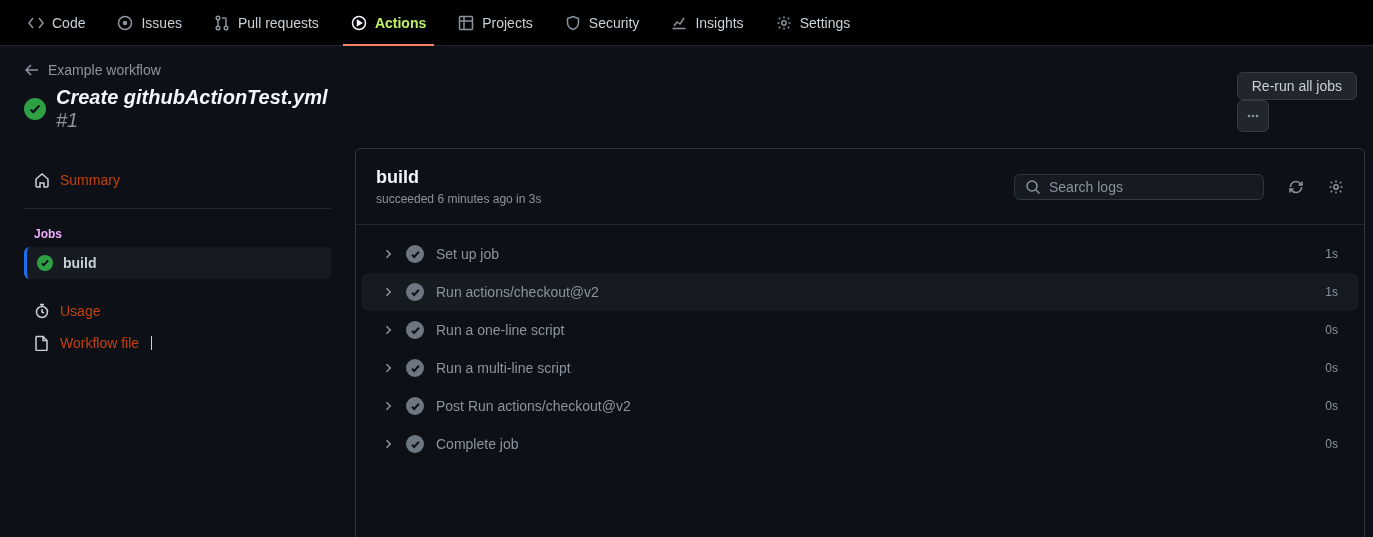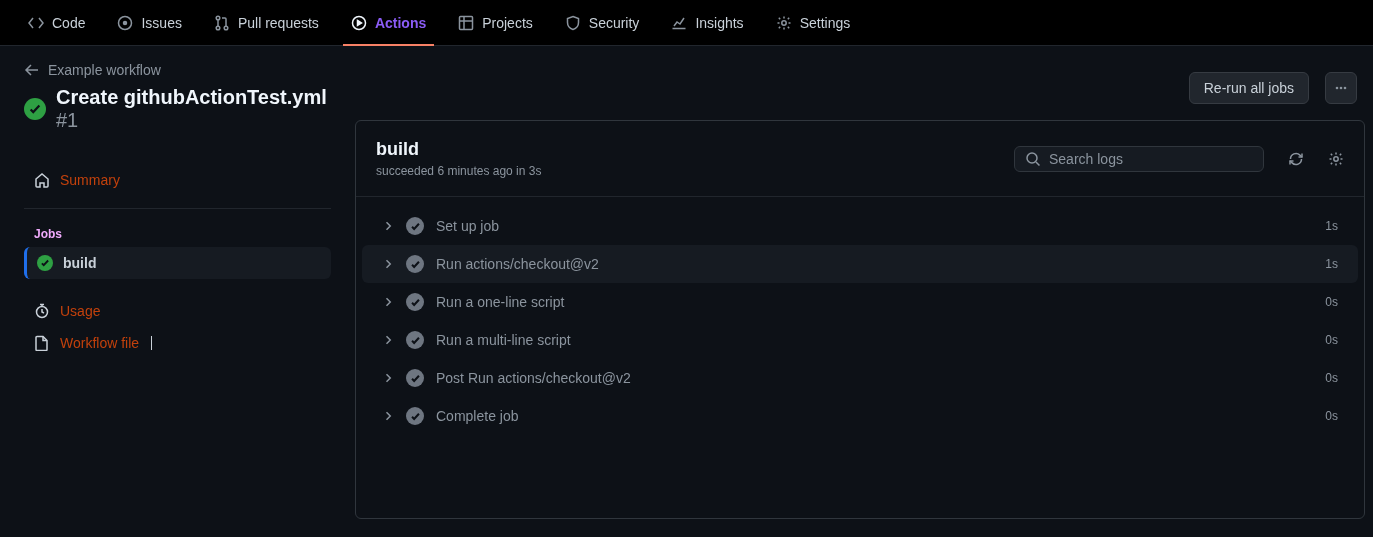--- a/index.html
+++ b/index.html
@@ -27,21 +27,21 @@
     align-items: center;
     gap: 8px;
     padding: 0 12px;
     height: 46px;
     color: #c9d1d9;
     cursor: pointer;
     position: relative;
   }
   .topnav-item.active {
     font-weight: 600;
-    color: #8b5cf6;
+    color: #bef264;
   }
   .topnav-item.active::after {
     content: "";
     position: absolute;
     bottom: 0;
     left: 4px;
     right: 4px;
     height: 2px;
     background: #f78166;
   }
@@ -76,20 +76,21 @@
     width: 22px; height: 22px; border-radius: 50%;
     background: #2ea043;
     display: flex; align-items: center; justify-content: center;
     flex-shrink: 0;
   }
   .status-circle svg { width: 14px; height: 14px; }
   .run-title {
     font-size: 20px;
     font-weight: 600;
     color: #f0f6fc;
+    font-style: italic;
   }
   .run-number { color: #8b949e; font-weight: 400; }
   .side-section {
     padding: 8px 0;
   }
   .side-item {
     display: flex;
     align-items: center;
     gap: 10px;
     padding: 8px 10px;
@@ -153,22 +154,23 @@
     cursor: pointer;
   }
   .header-row-outer {
     display: flex;
     justify-content: space-between;
     align-items: flex-start;
     padding-right: 8px;
   }
   .header-btns {
     display: flex;
-    gap: 16px;
+    gap: 0;
     padding-top: 10px;
+    flex-direction: column;
   }
   .panel {
     background: #0d1117;
     border: 1px solid #30363d;
     border-radius: 6px;
     height: 100%;
     overflow: hidden;
   }
   .panel-header {
     display: flex;

